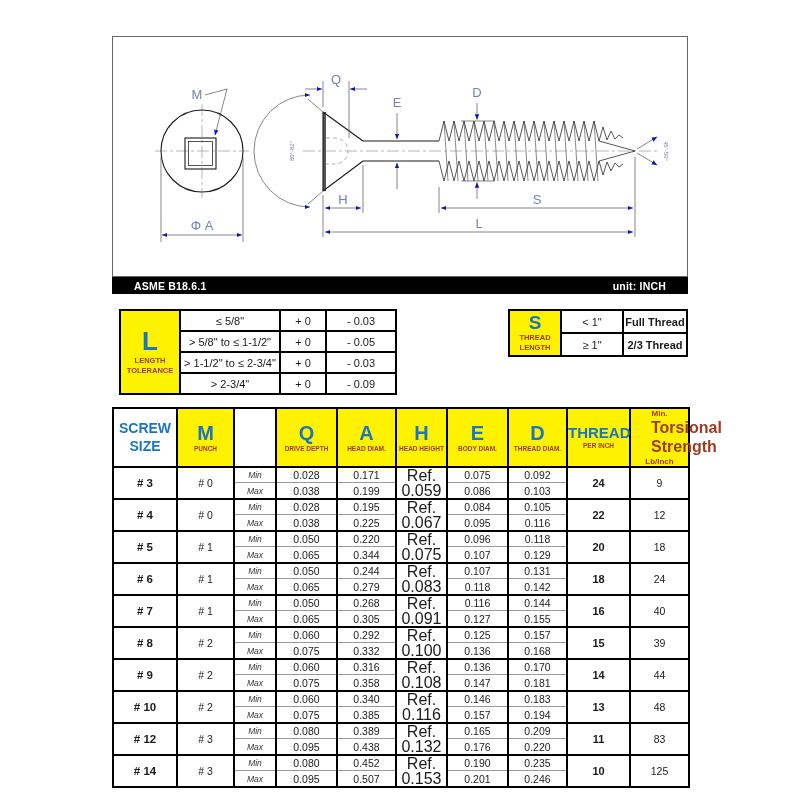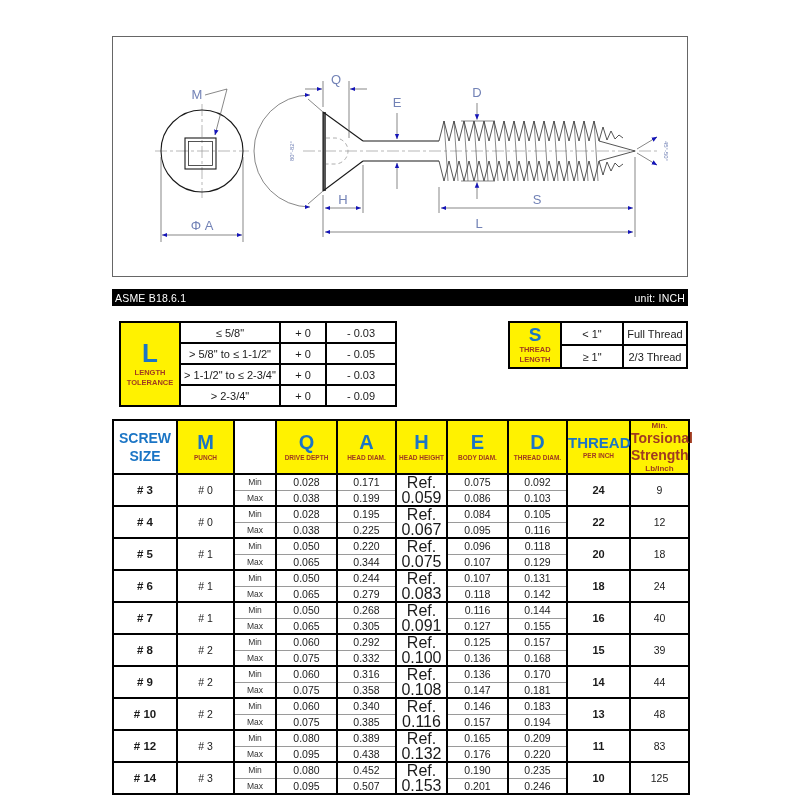--- a/index.html
+++ b/index.html
@@ -5,50 +5,50 @@
   html,body{margin:0;padding:0;}
   body{
     width:800px;height:800px;background:#ffffff;position:relative;overflow:hidden;
     font-family:"Liberation Sans", sans-serif; color:#1a1a1a;
   }
   .content{position:absolute;left:112px;top:36px;width:576px;}
   
   .frame{border:1px solid #666;height:241px;background:#fff;position:relative;box-sizing:border-box;}
   .frame svg{position:absolute;left:0;top:0;}
   .bar{height:17px;background:#000;color:#fff;display:flex;justify-content:space-between;align-items:center;
-       padding:0 3px;font-size:10.5px;font-weight:normal;letter-spacing:.2px;margin-top:12px;}
+       padding:0 22px;font-size:10.5px;font-weight:bold;letter-spacing:.2px;}
   
   .tolrow{display:flex;justify-content:space-between;align-items:flex-start;margin-top:15px;}
   table{border-collapse:collapse;table-layout:fixed;}
   .ltol{margin-left:7px;}
   .ltol td,.stol td{border:2px solid #000;text-align:center;vertical-align:middle;font-size:11px;padding:0;}
   .ltol td{height:19px;}
   .stol td{height:21px;}
   .lab{background:#FFF200;}
   .sym{color:#1B75C5;font-weight:bold;font-size:26px;line-height:1.05;}
   .stol .sym{font-size:19px;}
   .subt{color:#A03B20;font-weight:bold;font-size:7.5px;line-height:1.35;}
-  .val{font-weight:normal;margin-top:40px;}
+  .val{font-weight:bold;margin-top:40px;}
   
   .spec{margin-top:12px;width:576px;border:2px solid #000;}
   .spec td{border-left:2px solid #000;border-right:2px solid #000;padding:0;text-align:center;vertical-align:middle;}
   .spec .hrow td{border-bottom:2px solid #000;height:52px;background:#FFF200;}
   .hd .sy{color:#1B75C5;font-weight:bold;font-size:20px;line-height:1;}
   .hd.hd-thread .sy{font-size:15px;}
   .hd .su{color:#A03B20;font-weight:bold;font-size:6.5px;margin-top:3px;line-height:1;}
   .hd-size{background:#fff !important;color:#1B75C5;font-weight:bold;font-size:14px;line-height:1.3;}
   .hd-str div{color:#A03B20;font-weight:bold;}
   .hd-str .s1,.hd-str .s4{font-size:8px;line-height:1.15;}
-  .hd-str .s2{font-size:14px;line-height:1.2;}
+  .hd-str .s2{font-size:16px;line-height:1.2;padding-left:20px;}
   .spec tbody tr{height:15px;}
   .spec tbody tr.r1 td{border-top:2px solid #000;}
   .spec tbody tr.r2 td{border-top:1px solid #9a9a9a;}
   .csize{font-weight:bold;font-size:11.5px;}
   .cpunch{font-size:10.5px;}
-  .cmm{font-size:8.5px;color:#333;}
+  .cmm{font-size:8.5px;color:#333;font-style:italic;}
   .cnum{font-size:10.5px;}
   .chref div{font-size:16px;line-height:15px;}
   .ctpi{font-weight:bold;font-size:11px;}
   .cstr{font-size:10.5px;}
   
   .outl{stroke:#1a1a1a;stroke-width:1.1;fill:none;}
   .thin{stroke:#2a2a2a;stroke-width:0.8;fill:none;}
   .dim{stroke:#555;stroke-width:0.7;fill:none;}
   .cl{stroke:#999;stroke-width:0.7;fill:none;stroke-dasharray:12 3 3 3;}
   .dsh{stroke:#9a9a9a;stroke-width:0.8;fill:none;stroke-dasharray:4 3;}

